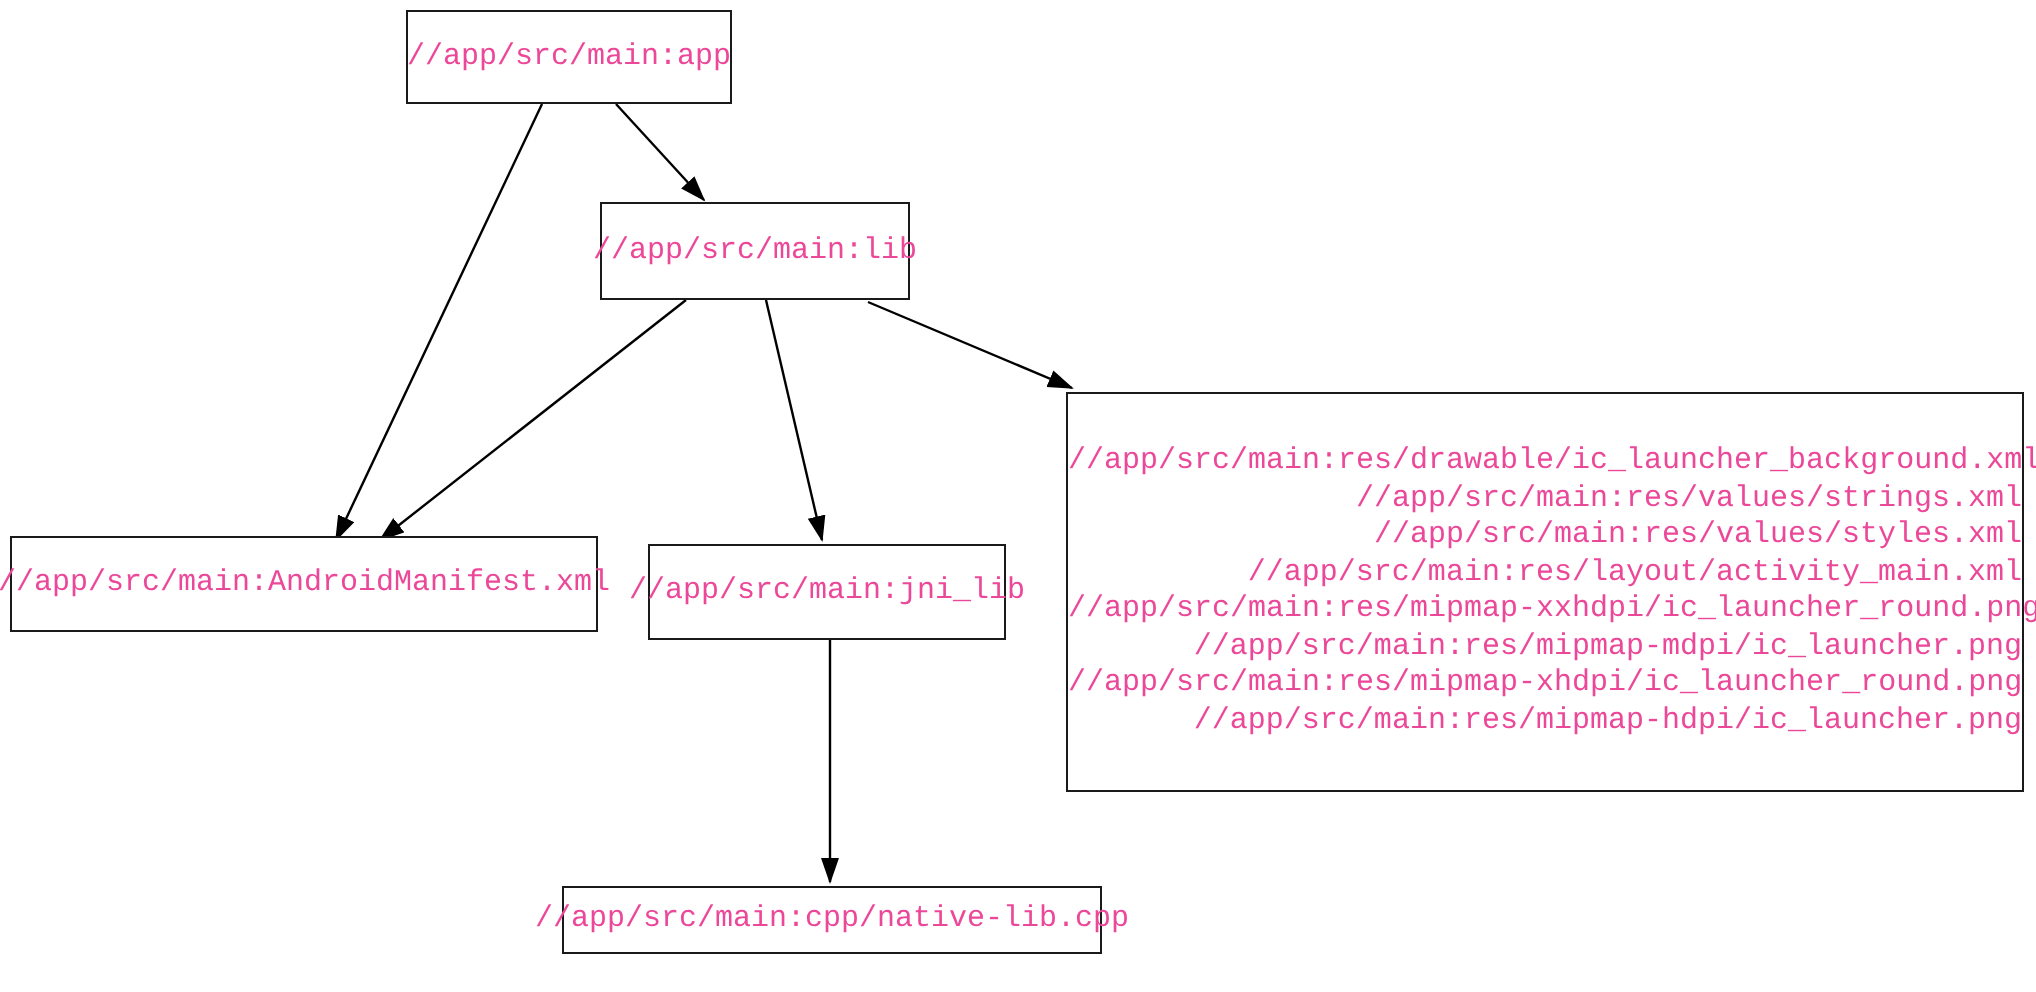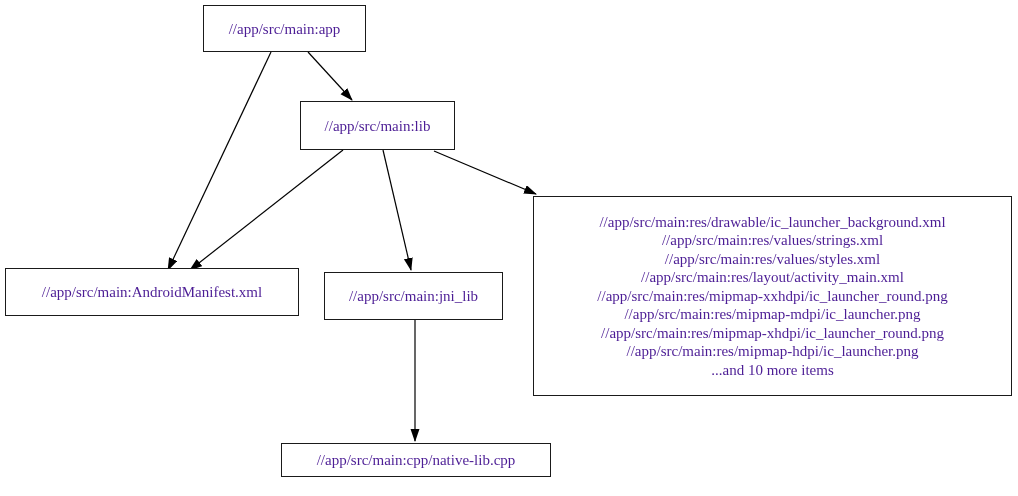--- a/index.html
+++ b/index.html
@@ -5,22 +5,22 @@
   html, body {
     margin: 0;
     padding: 0;
     background: #ffffff;
   }
   .canvas {
     position: relative;
     width: 1018px;
     height: 496px;
     background: #ffffff;
-    font-family: Liberation Serif, serif;
-    color: #4c1d95;
+    font-family: Liberation Mono, monospace;
+    color: #ec4899;
     overflow: hidden;
   }
   .edges {
     position: absolute;
     left: 0;
     top: 0;
     width: 1018px;
     height: 496px;
     pointer-events: none;
   }
@@ -42,21 +42,21 @@
     white-space: nowrap;
   }
   .node-resources {
     flex-direction: column;
     justify-content: center;
     padding: 6px 0;
     line-height: 18.5px;
   }
   .rline {
     width: 100%;
-    text-align: center;
+    text-align: right;
   }
 </style>
 </head>
 <body>
 
 <div class="canvas">
 
   <svg class="edges" width="1018" height="496" viewBox="0 0 1018 496" xmlns="http://www.w3.org/2000/svg">
     <defs>
       <marker id="arrow" markerUnits="userSpaceOnUse" markerWidth="14" markerHeight="10" refX="12" refY="4.5" orient="auto">
@@ -89,20 +89,19 @@
 
   <div class="node node-resources" style="left:533px; top:196px; width:479px; height:200px;">
     <div class="rline">//app/src/main:res/drawable/ic_launcher_background.xml</div>
     <div class="rline">//app/src/main:res/values/strings.xml</div>
     <div class="rline">//app/src/main:res/values/styles.xml</div>
     <div class="rline">//app/src/main:res/layout/activity_main.xml</div>
     <div class="rline">//app/src/main:res/mipmap-xxhdpi/ic_launcher_round.png</div>
     <div class="rline">//app/src/main:res/mipmap-mdpi/ic_launcher.png</div>
     <div class="rline">//app/src/main:res/mipmap-xhdpi/ic_launcher_round.png</div>
     <div class="rline">//app/src/main:res/mipmap-hdpi/ic_launcher.png</div>
-    <div class="rline">...and 10 more items</div>
   </div>
 
   <div class="node" style="left:281px; top:443px; width:270px; height:34px;">
     <span>//app/src/main:cpp/native-lib.cpp</span>
   </div>
 
 </div>
 
 </body></html>

